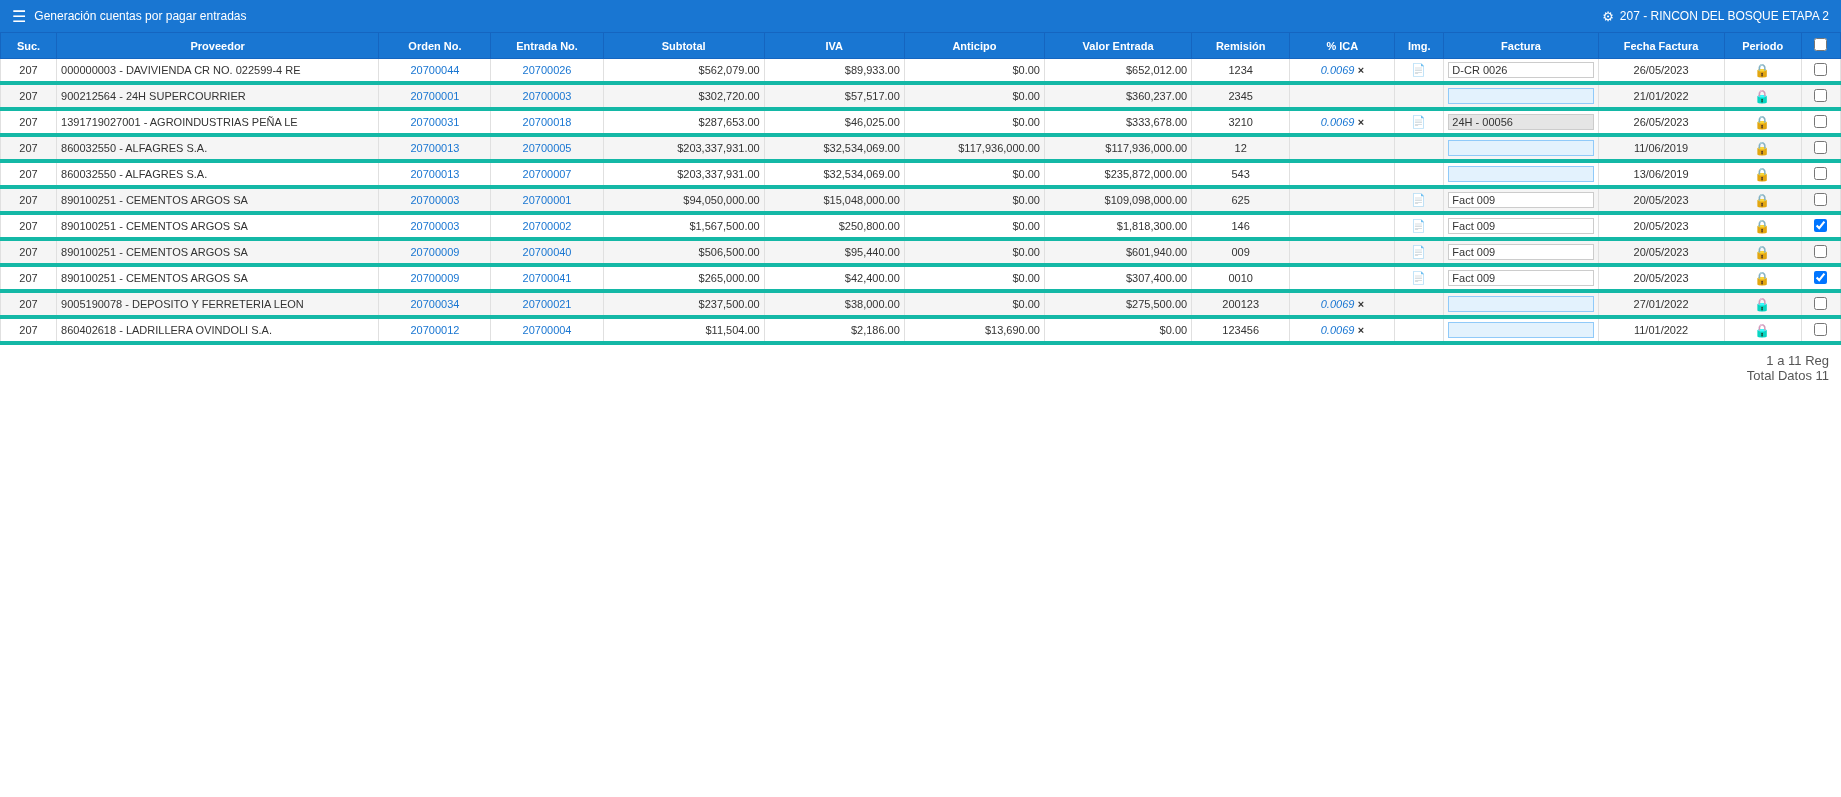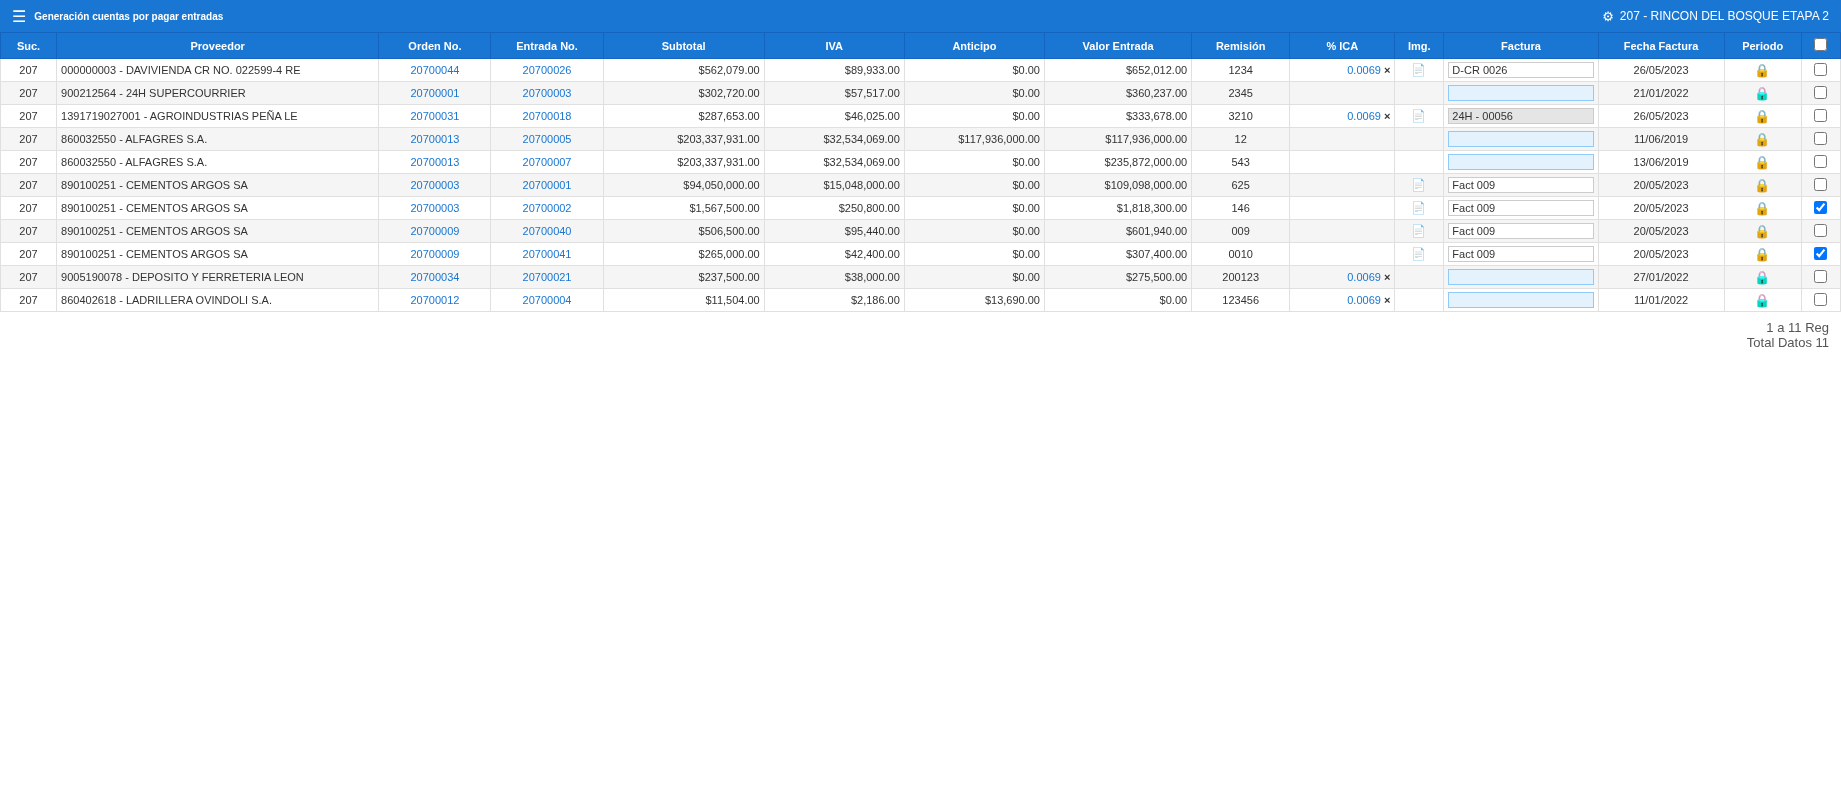--- a/index.html
+++ b/index.html
@@ -9,21 +9,21 @@
     .app-header {
       background: #1976d2;
       color: #fff;
       display: flex;
       align-items: center;
       justify-content: space-between;
       padding: 6px 12px;
       height: 32px;
     }
     .app-header-left { display: flex; align-items: center; gap: 8px; }
-    .app-header-title { font-size: 10px; font-weight: bold; }
+    .app-header-title { font-size: 12px; font-weight: normal; }
     .app-header-right { font-size: 12px; display: flex; align-items: center; gap: 6px; }
 
     
     .table-container {
       width: 100%;
       overflow-x: auto;
       padding: 0;
     }
 
     table {
@@ -41,41 +41,41 @@
       padding: 5px 4px;
       text-align: center;
       font-size: 11px;
       font-weight: bold;
       border: 1px solid #1565c0;
       white-space: nowrap;
       overflow: hidden;
     }
 
     tbody tr {
-      border-bottom: 1px solid #14b8a6;
+      border-bottom: 4px solid #14b8a6;
     }
 
     tbody tr:nth-child(even) {
       background: #f5f5f5;
     }
 
     tbody td {
       padding: 3px 4px;
       font-size: 11px;
       border: 1px solid #e0e0e0;
       white-space: nowrap;
       overflow: hidden;
       text-overflow: ellipsis;
     }
 
     .td-center { text-align: center; }
     .td-right { text-align: right; }
     .td-link { color: #1976d2; cursor: pointer; text-decoration: none; }
 
-    .ica-cell { color: #1976d2; display: flex; align-items: center; gap: 3px; justify-content: flex-end; }
+    .ica-cell { color: #1976d2; display: flex; align-items: center; gap: 3px; justify-content: center; font-style: italic; }
     .ica-x { color: #333; cursor: pointer; font-weight: bold; }
 
     .factura-input {
       width: 100%;
       border: 1px solid #90caf9;
       background: #e3f2fd;
       padding: 1px 3px;
       font-size: 11px;
       color: #333;
     }

